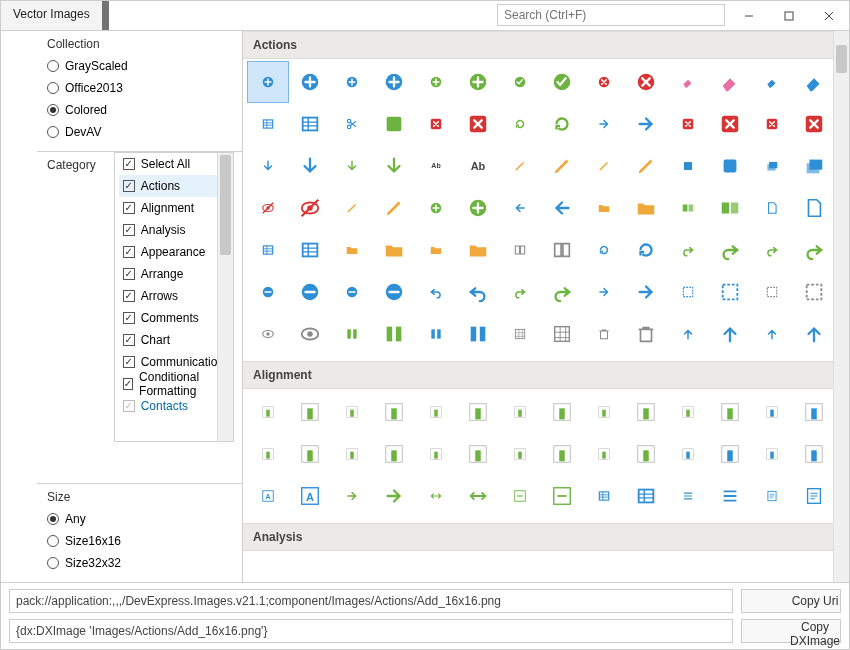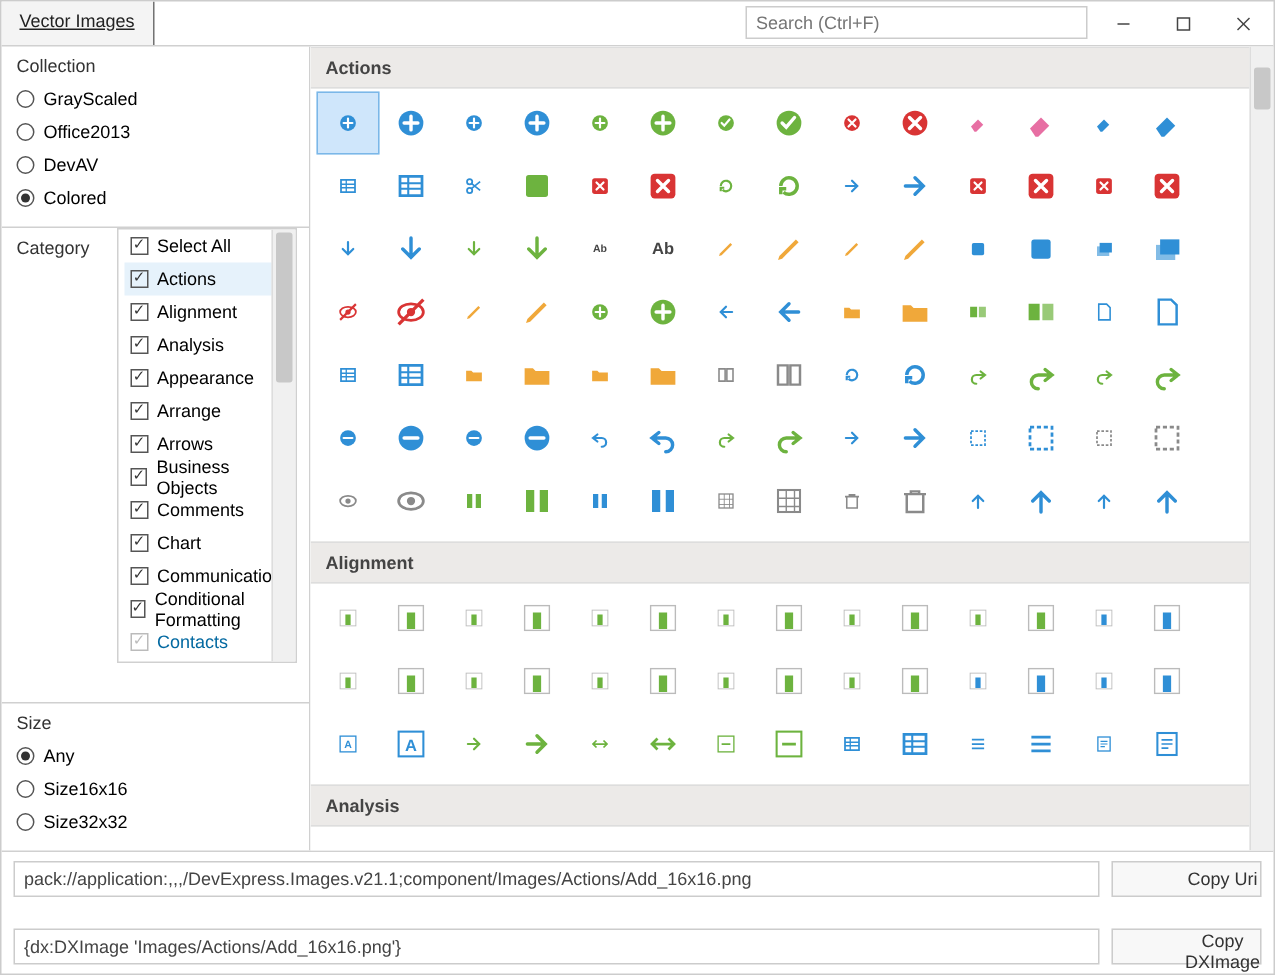--- a/index.html
+++ b/index.html
@@ -1,29 +1,29 @@
 <!DOCTYPE html>
 <html><head>
 <meta charset="utf-8">
 <style>
   * { box-sizing: border-box; margin: 0; padding: 0; font-family: "Segoe UI", Tahoma, sans-serif; font-size: 12px; }
   body { background: #fff; width: 850px; height: 650px; overflow: hidden; border: 1px solid #ccc; display: flex; flex-direction: column; }
   .titlebar { height: 30px; display: flex; align-items: stretch; border-bottom: 1px solid #d0d0d0; }
   .tabs { display: flex; }
-  .tab { padding: 6px 12px; border-right: 1px solid #737373; color: #222; cursor: default; text-decoration: underline; }
+  .tab { padding: 6px 12px; border-right: 7px solid #737373; color: #222; cursor: default; }
   .tab.active { color: #0078d7; border-bottom: 2px solid #0078d7; background:#fff; }
   .tab.inactive { background:#f4f4f4; }
   .spacer { flex:1; }
   .search-box { width: 228px; margin: 3px 4px; }
   .search-box input { width:100%; height:22px; padding:2px 6px; border:1px solid #ccc; color:#888; }
   .winbtns { display:flex; }
   .winbtn { width:40px; display:flex; align-items:center; justify-content:center; color:#444; }
   .winbtn svg { width:10px; height:10px; }
   .content { flex:1; display:flex; overflow:hidden; border-bottom:1px solid #d0d0d0;}
-  .sidebar { width:206px; border-right:1px solid #d0d0d0; display:flex; flex-direction:column; overflow:hidden; }
+  .sidebar { width:206px; border-right:1px solid #d0d0d0; display:flex; flex-direction:column; overflow:hidden;margin-left:36px; }
   .panel-label { font-size:12px; color:#333; padding:6px 10px 2px 10px; }
   .panel { border-bottom:1px solid #d0d0d0; padding-bottom:6px; }
   .radio-list, .check-list { padding: 2px 10px; }
   .radio-item, .check-item { display:flex; align-items:center; height:22px; gap:6px; }
   .radio { width:12px; height:12px; border:1px solid #555; border-radius:50%; display:inline-flex; align-items:center; justify-content:center; }
   .radio.checked::after { content:""; width:6px; height:6px; background:#333; border-radius:50%; }
   .check { width:12px; height:12px; border:1px solid #555; display:inline-flex; align-items:center; justify-content:center; font-size:10px; color:#333; line-height:10px;}
   .check.checked::after { content:"✓"; }
   .check.disabled { border-color:#bbb; }
   .check.disabled::after { content:"✓"; color:#bbb; }
@@ -36,21 +36,21 @@
   .fake-scroll { position:absolute; right:0; top:0; bottom:0; width:16px; background:#f0f0f0; border-left:1px solid #ddd;}
   .fake-thumb { position:absolute; left:2px; right:2px; background:#c8c8c8; border-radius:2px;}
   .main { flex:1; position:relative; background:#fafafa; overflow:hidden;}
   .main-inner { position:absolute; left:0; right:16px; top:0; bottom:0; overflow:hidden; background:#fff;}
   .main-scroll { position:absolute; right:0; top:0; bottom:0; width:16px; background:#f0f0f0; border-left:1px solid #ddd;}
   .group-header { background:#eceae8; padding:6px 10px; font-weight:600; color:#444; border-top:1px solid #ddd; border-bottom:1px solid #ddd;}
   .icon-grid { display:grid; grid-template-columns: repeat(14, 42px); gap:0; padding:2px 4px 6px 4px; }
   .icon-cell { width:42px; height:42px; display:flex; align-items:center; justify-content:center; }
   .icon-cell.selected { background:#cfe6fb; border:1px solid #7bb7e8; }
   .ico { width:26px; height:26px; display:flex; align-items:center; justify-content:center; }
-  .foot { padding:6px 8px; display:flex; flex-direction:column; gap:21px; }
+  .foot { padding:6px 8px; display:flex; flex-direction:column; gap:6px; }
   .foot-row { display:flex; gap:8px; }
   .foot-row input { flex:1; height:24px; padding:2px 6px; border:1px solid #ccc; color:#444; background:#fff;}
   .foot-row button { width:100px; height:24px; border:1px solid #ccc; background:#f8f8f8; color:#333; cursor:default;padding-left:48px;}
 </style>
 </head>
 <body>
 
 <div class="titlebar">
   <div class="tabs">
     <div class="tab inactive">Vector Images</div>
@@ -87,26 +87,26 @@
       <div class="radio-list" id="collection-list">
           <div class="radio-item">
             <span class="radio"></span>
             <span>GrayScaled</span>
           </div>
           <div class="radio-item">
             <span class="radio"></span>
             <span>Office2013</span>
           </div>
           <div class="radio-item">
+            <span class="radio checked"></span>
+            <span>Colored</span>
+          </div>
+          <div class="radio-item">
             <span class="radio"></span>
             <span>DevAV</span>
-          </div>
-          <div class="radio-item">
-            <span class="radio checked"></span>
-            <span>Colored</span>
           </div>
         </div>
     </div>
     <div class="panel cat-container" style="flex:1; display:flex; flex-direction:row;">
       <div class="panel-label">Category</div>
       <div class="cat-scroll">
         <div class="check-list" id="category-list">
             <div class="check-item">
               <span class="check checked"></span>
               <span>Select All</span>
@@ -127,24 +127,20 @@
               <span class="check checked"></span>
               <span>Appearance</span>
             </div>
             <div class="check-item">
               <span class="check checked"></span>
               <span>Arrange</span>
             </div>
             <div class="check-item">
               <span class="check checked"></span>
               <span>Arrows</span>
-            </div>
-            <div class="check-item">
-              <span class="check checked"></span>
-              <span>Business Objects</span>
             </div>
             <div class="check-item">
               <span class="check checked"></span>
               <span>Comments</span>
             </div>
             <div class="check-item">
               <span class="check checked"></span>
               <span>Chart</span>
             </div>
             <div class="check-item">

